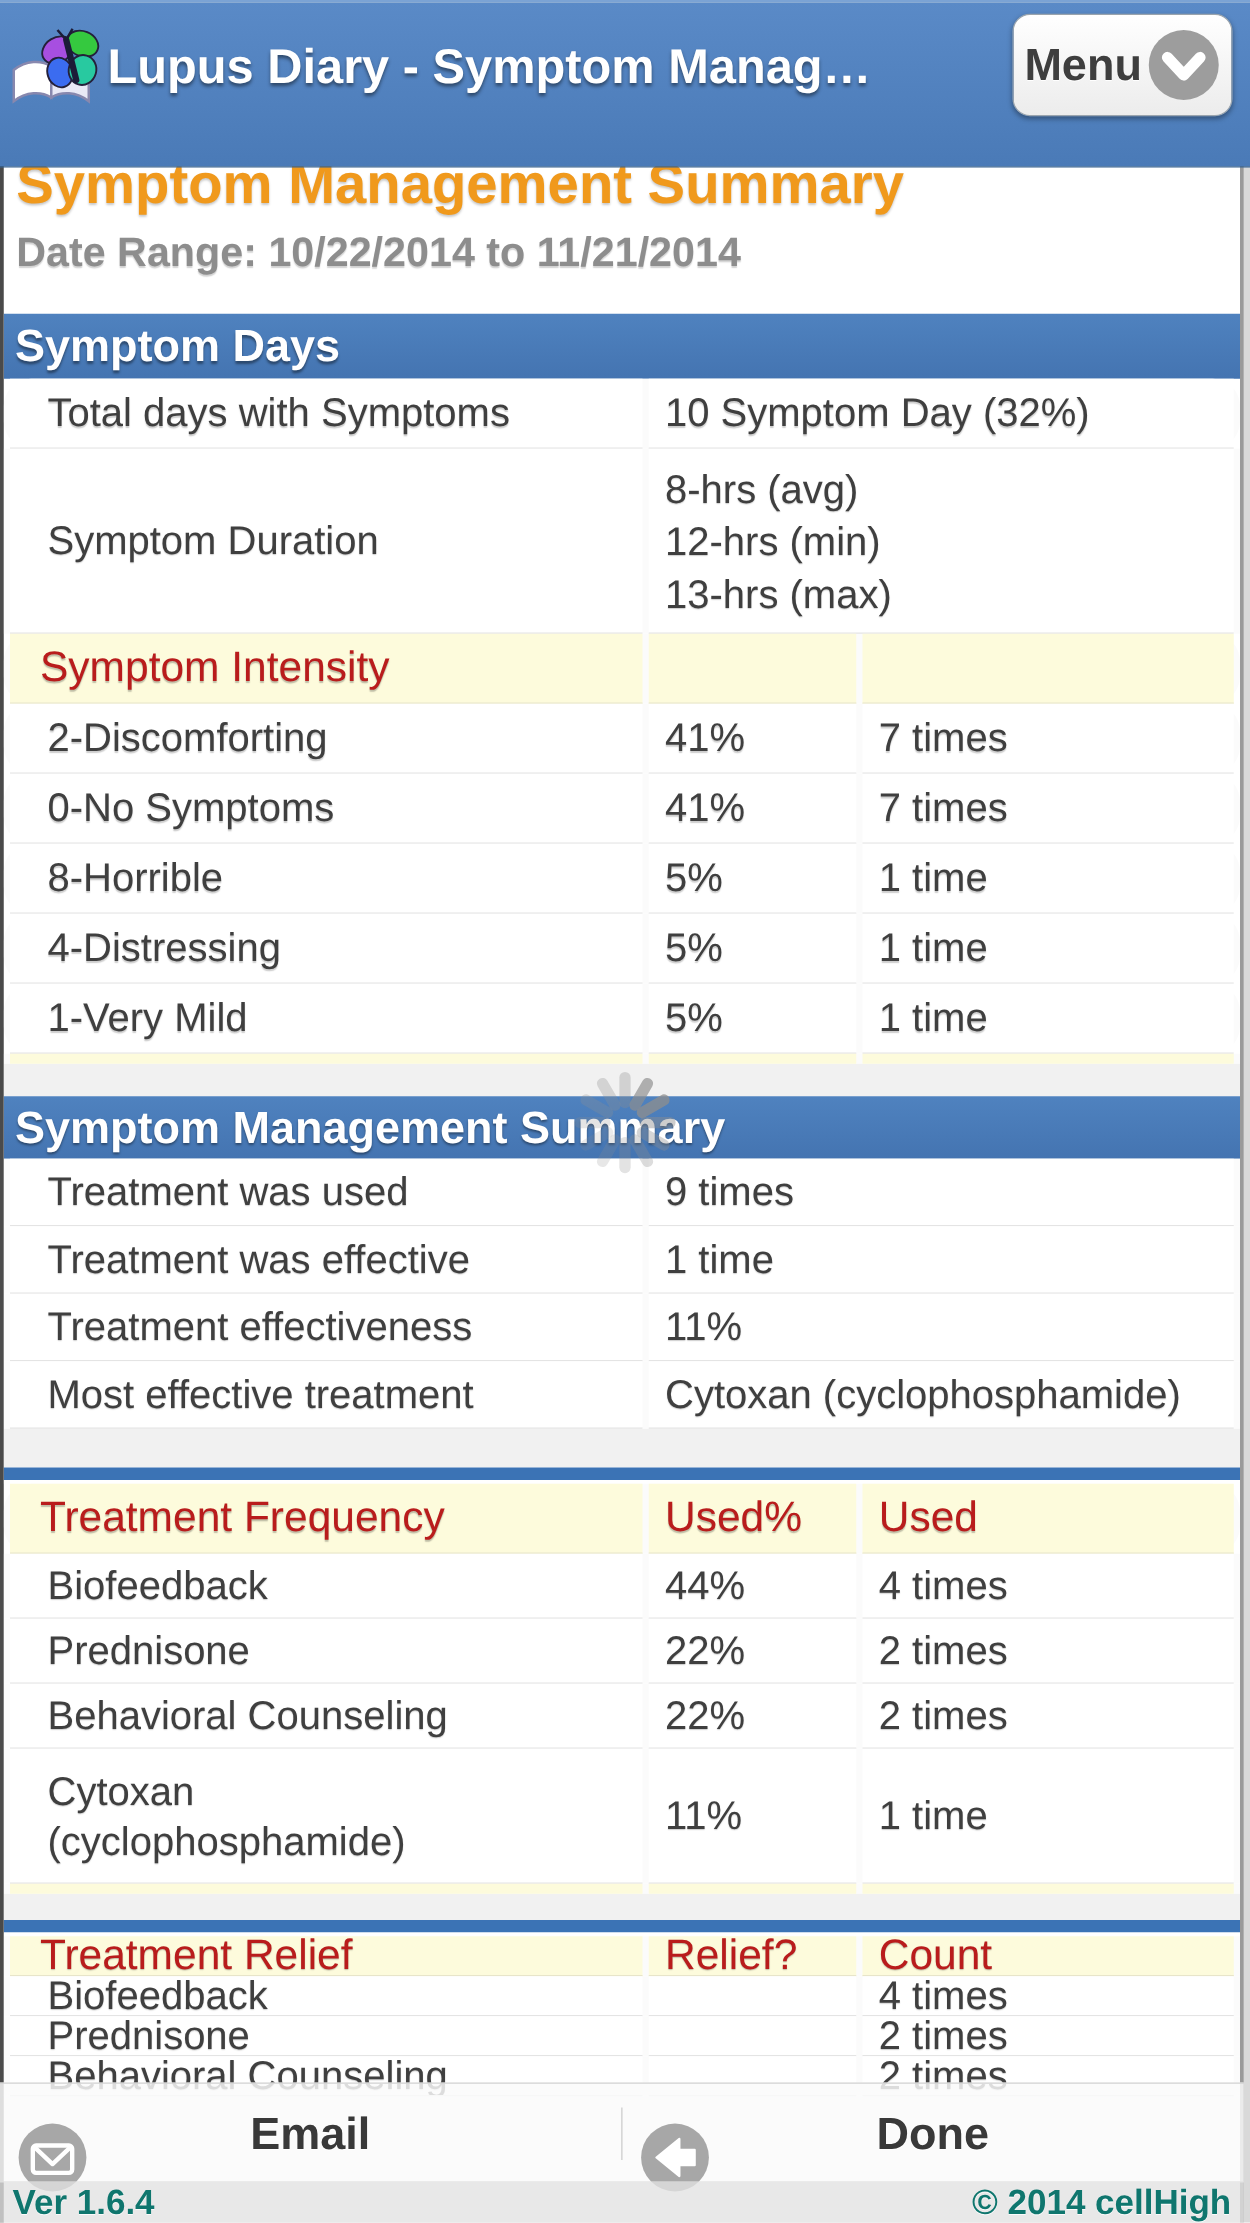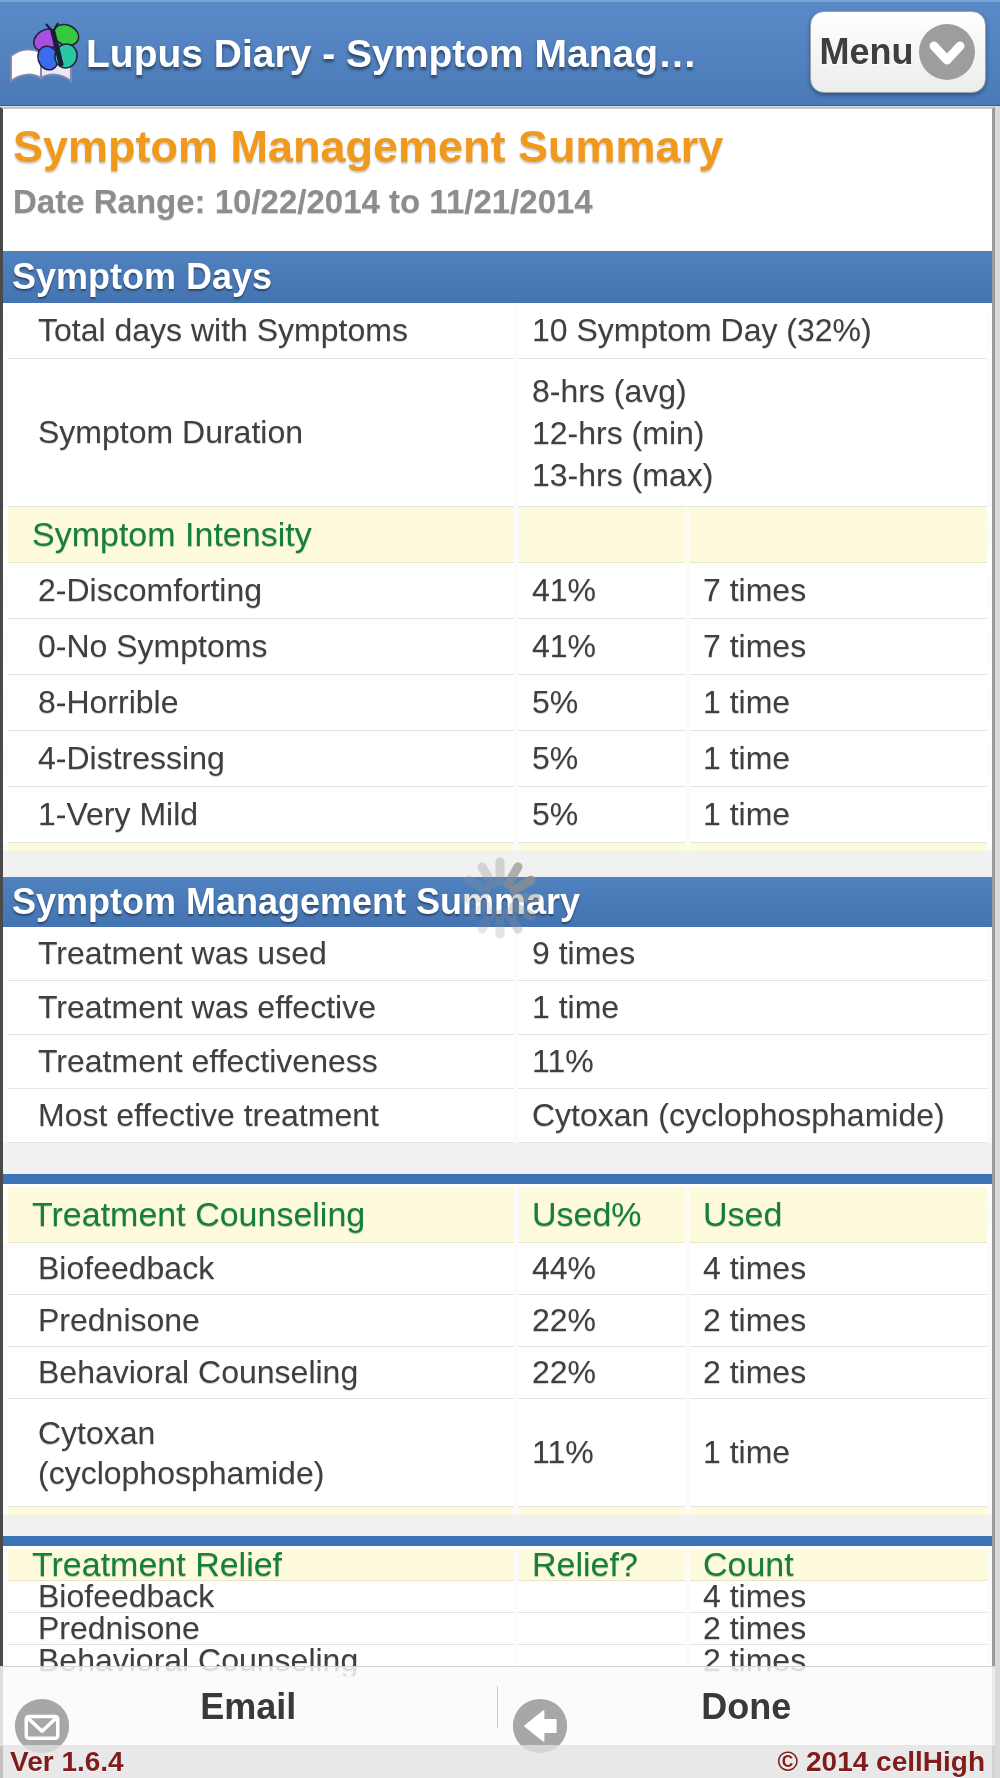--- a/index.html
+++ b/index.html
@@ -6,21 +6,21 @@
   html,body { width:1000px; height:1778px; overflow:hidden; }
   body {
     position:relative;
     background:#d9d9d9;
     font-family:"Liberation Sans","DejaVu Sans",sans-serif;
     -webkit-font-smoothing:antialiased;
   }
 
   
   .app-header {
-    position:absolute; top:0; left:0; width:1000px; height:106px;
+    position:absolute; top:0; left:0; width:1000px; height:134px;
     background:linear-gradient(#5a8ac7,#4a7ab7);
     border-top:2px solid #7ba3d4;
     border-bottom:1px solid #35608f;
     z-index:30;
   }
   .app-icon { position:absolute; left:8px; top:18px; width:72px; height:68px; }
   .app-title {
     position:absolute; left:86px; top:0; height:104px; line-height:104px;
     color:#fff; font-weight:bold; font-size:39px;
     text-shadow:0 3px 3px rgba(0,0,0,.45);
@@ -84,21 +84,21 @@
   .c3 { flex:1 1 auto; padding-left:13px; }
   .c23 { flex:1 1 auto; padding-left:13px; }
   .r56 { height:56px;border-radius:22px; } .r54 { height:54px; } .r52 { height:52px; }
   .r50 { height:32px; } .r148 { height:148px; } .r108 { height:108px; }
   .wraplbl { display:inline-block; max-width:380px; white-space:normal; line-height:40px; }
   .lines span { display:block; line-height:42px; }
   .lines { display:flex; flex-direction:column; justify-content:center; align-items:flex-start; }
 
   .yhdr .cell {
     background:#fdfbdc; border-bottom:1px solid #e8e5c9;
-    color:#15803d; font-size:34px; text-shadow:0 1px 1px rgba(0,0,0,.25);
+    color:#b91c1c; font-size:34px; text-shadow:0 1px 1px rgba(0,0,0,.25);
   }
   .yhdr .c1 { padding-left:24px; }
   .ystrip .cell { height:8px; background:#fdfbdc; border-bottom:none; }
 
   .gap26 { height:26px; background:#f1f1f1; }
   .gap31 { height:31px; background:#f1f1f1; }
   .gap21 { height:21px; background:#f1f1f1; }
   .bdiv  { height:10px; background:#3b73b5; }
   .wgap  { height:3px; background:#fff; }
 
@@ -120,21 +120,21 @@
     color:#393939; text-shadow:0 1px 0 #fff;
   }
 
   .status-bar {
     position:absolute; left:0; right:5px; top:1745px; height:33px;
     background:rgba(226,226,226,.78);
     display:flex; justify-content:space-between; align-items:center;
     padding:0 10px; z-index:50;
   }
   .status-bar span {
-    font-size:28px; font-weight:bold; color:#7f1d1d;
+    font-size:28px; font-weight:bold; color:#0f766e;
     text-shadow:0 1px 0 rgba(255,255,255,.8);
   }
 </style>
 </head>
 <body>
 
 <div class="app-header">
   <svg class="app-icon" viewBox="0 0 72 68">
     <path d="M3,36 C13,28 25,28 33,33 L33,58 C25,53 13,53 3,61 Z" fill="#ffffff" stroke="#8888ae" stroke-width="2"></path>
     <path d="M33,33 C41,28 53,28 63,36 L63,61 C53,53 41,53 33,58 Z" fill="#e9e9f6" stroke="#8888ae" stroke-width="2"></path>
@@ -229,21 +229,21 @@
   <div class="row r54">
     <div class="cell c1">Most effective treatment</div>
     <div class="cell c23">Cytoxan (cyclophosphamide)</div>
   </div>
 
   <div class="gap31"></div>
   <div class="bdiv"></div>
   <div class="wgap"></div>
 
   <div class="row yhdr r56">
-    <div class="cell c1">Treatment Counseling</div>
+    <div class="cell c1">Treatment Frequency</div>
     <div class="cell c2">Used%</div>
     <div class="cell c3">Used</div>
   </div>
   <div class="row r52">
     <div class="cell c1">Biofeedback</div>
     <div class="cell c2">44%</div>
     <div class="cell c3">4 times</div>
   </div>
   <div class="row r52">
     <div class="cell c1">Prednisone</div>

